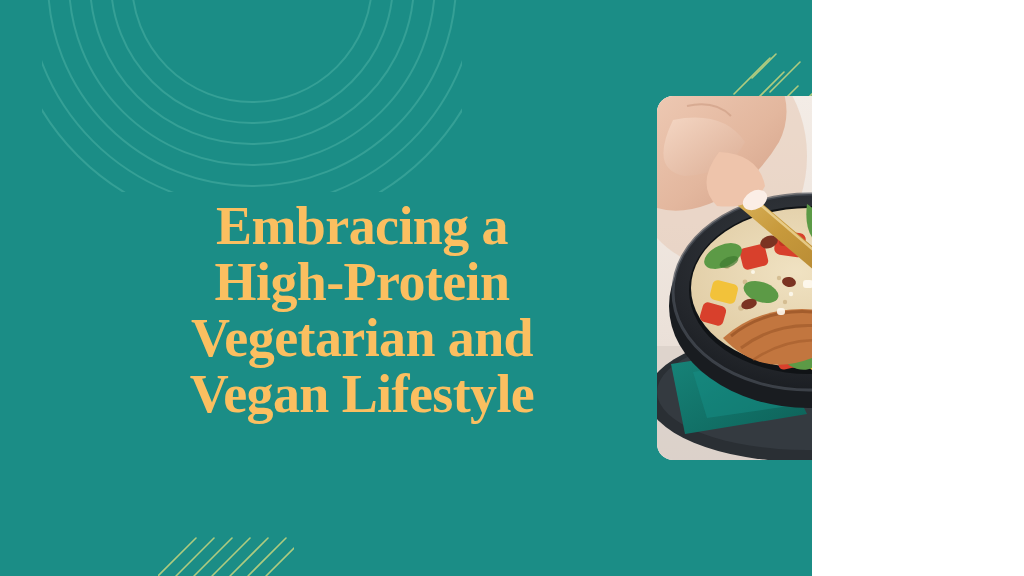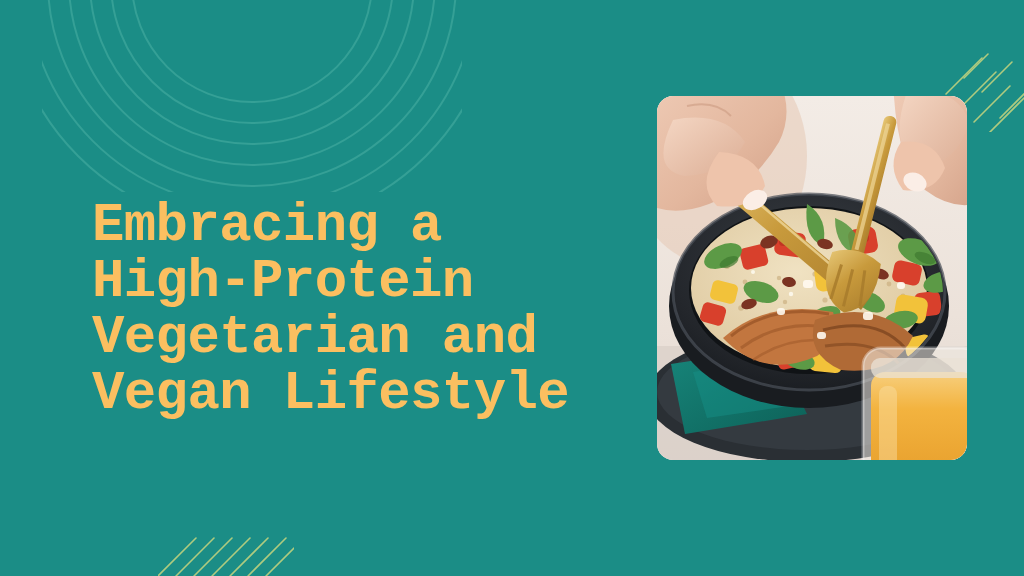--- a/index.html
+++ b/index.html
@@ -2,25 +2,26 @@
 <html><head>
 <meta charset="utf-8">
 <style>
   html, body {
     margin: 0;
     padding: 0;
     background: #ffffff;
   }
   #banner {
     position: relative;
-    width: 1024px;
+    width: 812px;
     height: 576px;
     overflow: hidden;
     background: #1b8d86;
-    font-family: Liberation Mono, monospace;
+    font-family: Liberation Serif, serif;
+    text-align: center;
   }
 
   
   .deco {
     position: absolute;
     pointer-events: none;
   }
 
   #arcs {
     top: -228px;

